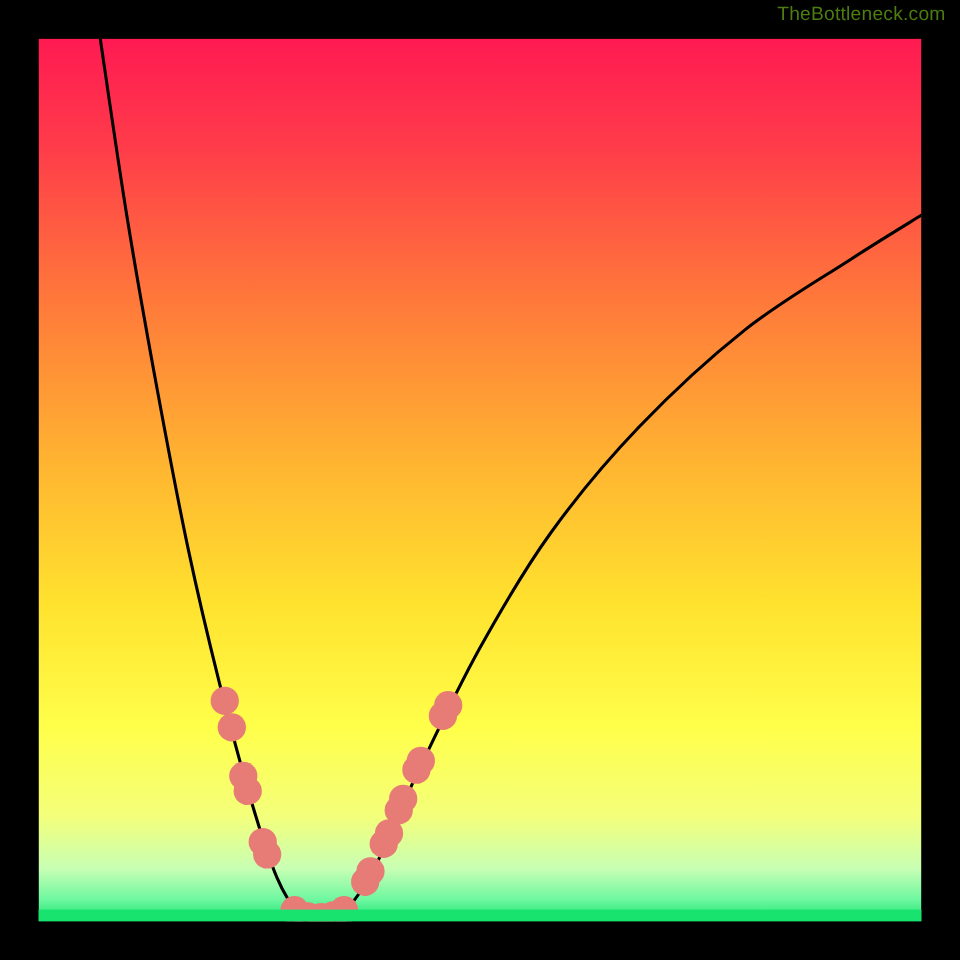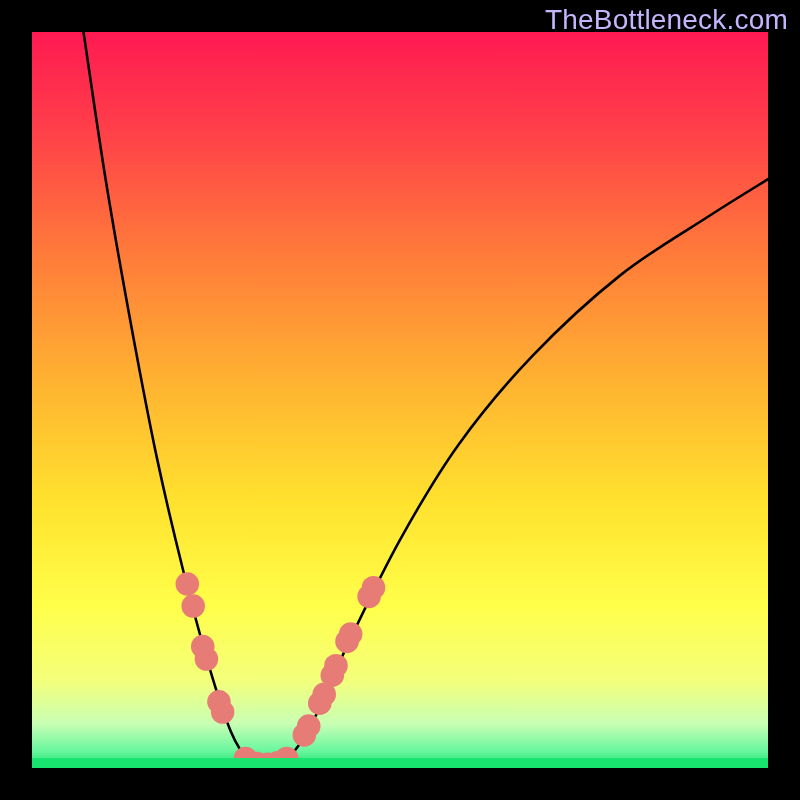--- a/index.html
+++ b/index.html
@@ -40,22 +40,22 @@
     left: 0;
     right: 0;
     bottom: 0;
     height: 10px;
     background: #19e36f;
   }
   .watermark {
     position: absolute;
     top: 4px;
     right: 12px;
-    color: #c4b5fd;
-    font-size: 28px;
+    color: #4d7c0f;
+    font-size: 16px;
     letter-spacing: 0.2px;
     font-weight: 400;
   }
 </style>
 </head>
 <body>
 
 <div class="frame">
 
   <div class="plot-area">

